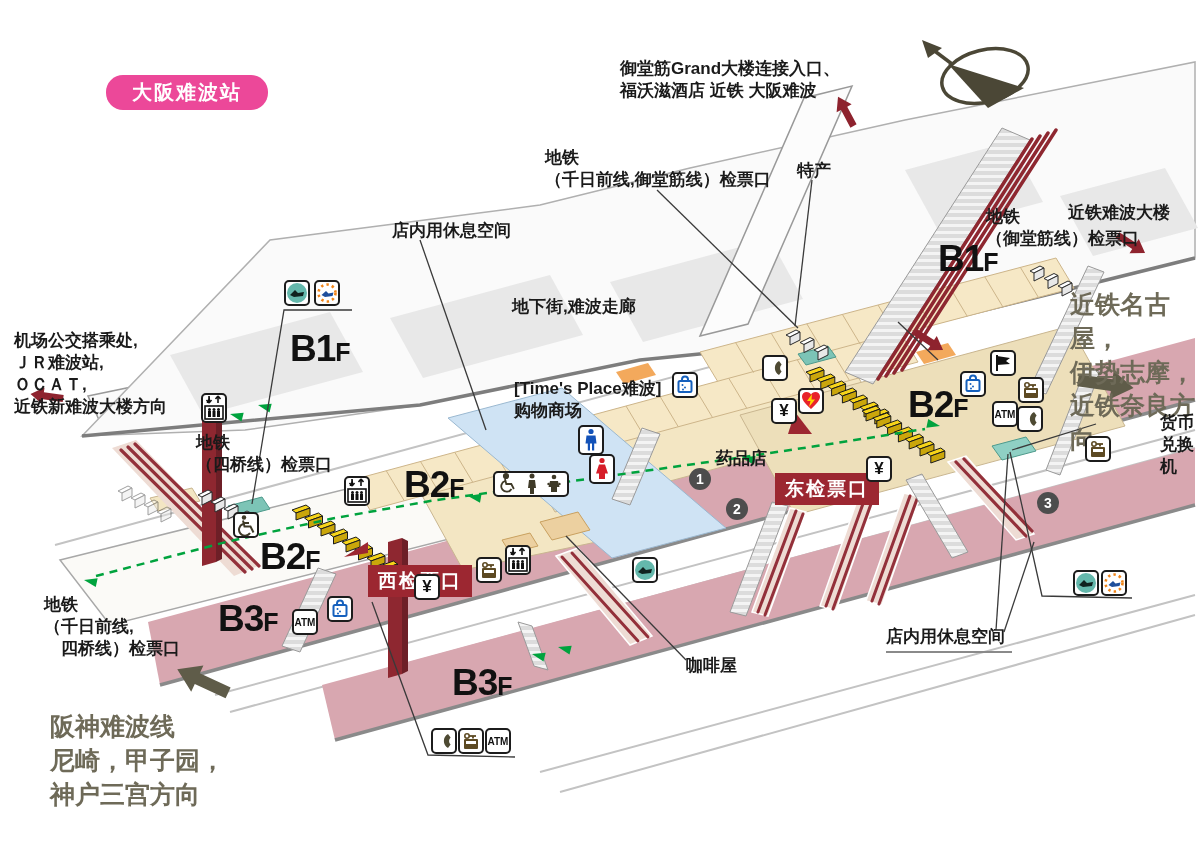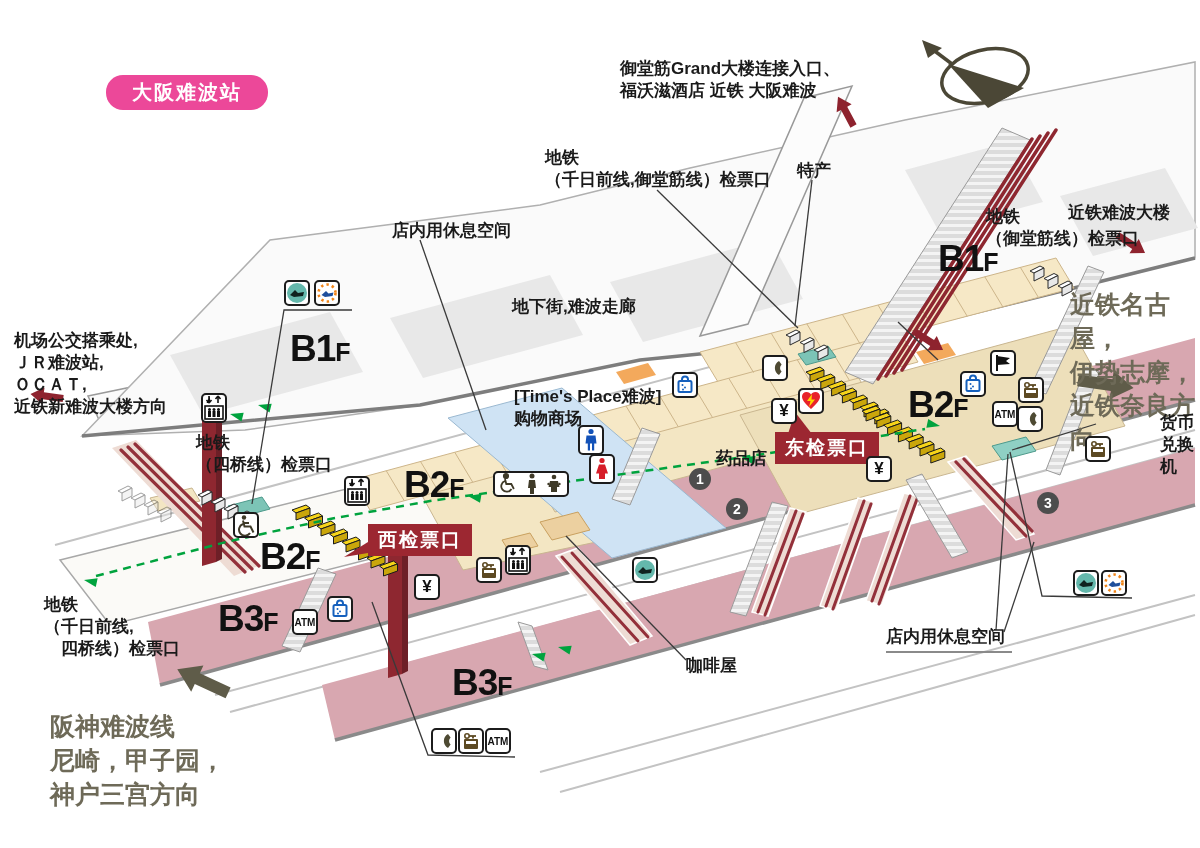--- a/index.html
+++ b/index.html
@@ -6,21 +6,21 @@
   #stage{position:relative;width:1200px;height:848px;background:#ffffff;overflow:hidden;
          font-family:"Liberation Sans","DejaVu Sans",sans-serif;}
   #map-svg{position:absolute;left:0;top:0;z-index:1;}
   .lbl{position:absolute;z-index:3;color:#1a1a1a;font-weight:700;font-size:17px;line-height:1.3;
        white-space:pre-line;}
   .lbl.center{}
   .lbl.dirbig{font-size:25px;color:#6e6a58;line-height:1.35;}
   .badge{position:absolute;z-index:4;background:#ec4899;color:#fff;font-weight:700;font-size:20px;
          border-radius:17px;padding:4px 26px;letter-spacing:2px;}
   .gatebox{position:absolute;z-index:4;background:#9c2731;color:#fff;font-weight:700;font-size:19px;
-           padding:3px 10px;letter-spacing:2px;}
+           padding:3px 10px;letter-spacing:2px;margin-top:41px;}
   .floor{position:absolute;z-index:3;color:#111;font-weight:800;}
   .floor .b{font-size:37px;letter-spacing:-1px;}
   .floor .f{font-size:25px;}
   .ic{position:absolute;z-index:4;width:26px;height:26px;background:#fff;border:2px solid #1c1c1c;
       border-radius:5px;box-sizing:border-box;display:flex;align-items:center;justify-content:center;}
   .ic.tall{height:30px;}
   .ic.wide{width:76px;}
   .ic .atxt{font-weight:800;font-size:10px;color:#111;letter-spacing:0;}
   .ic .ytxt{font-weight:800;font-size:17px;color:#111;}
   .numcirc{position:absolute;z-index:4;width:22px;height:22px;border-radius:50%;background:#4d4d4d;
@@ -297,21 +297,21 @@
 （千日前线,御堂筋线）检票口</div>
 <div class="lbl" style="left:797px;top:160px;">特产</div>
 <div class="lbl" style="left:986px;top:206px;">地铁
 （御堂筋线）检票口</div>
 <div class="lbl" style="left:1068px;top:202px;">近铁难波大楼</div>
 <div class="lbl dirbig" style="left:1070px;top:288px;">近铁名古屋，
 伊势志摩，
 近铁奈良方向</div>
 <div class="lbl" style="left:392px;top:220px;">店内用休息空间</div>
 <div class="lbl" style="left:512px;top:296px;">地下街,难波走廊</div>
-<div class="lbl" style="left:514px;top:386px;">[Time's Place难波]
+<div class="lbl" style="left:514px;top:378px;">[Time's Place难波]
 购物商场</div>
 <div class="lbl" style="left:14px;top:330px;">机场公交搭乘处,
 ＪＲ难波站,
 ＯＣＡＴ,
 近铁新难波大楼方向</div>
 <div class="lbl" style="left:196px;top:432px;">地铁
 （四桥线）检票口</div>
 <div class="lbl" style="left:716px;top:448px;">药品店</div>
 <div class="lbl" style="left:1160px;top:412px;">货币兑换机</div>
 <div class="lbl" style="left:44px;top:594px;">地铁

